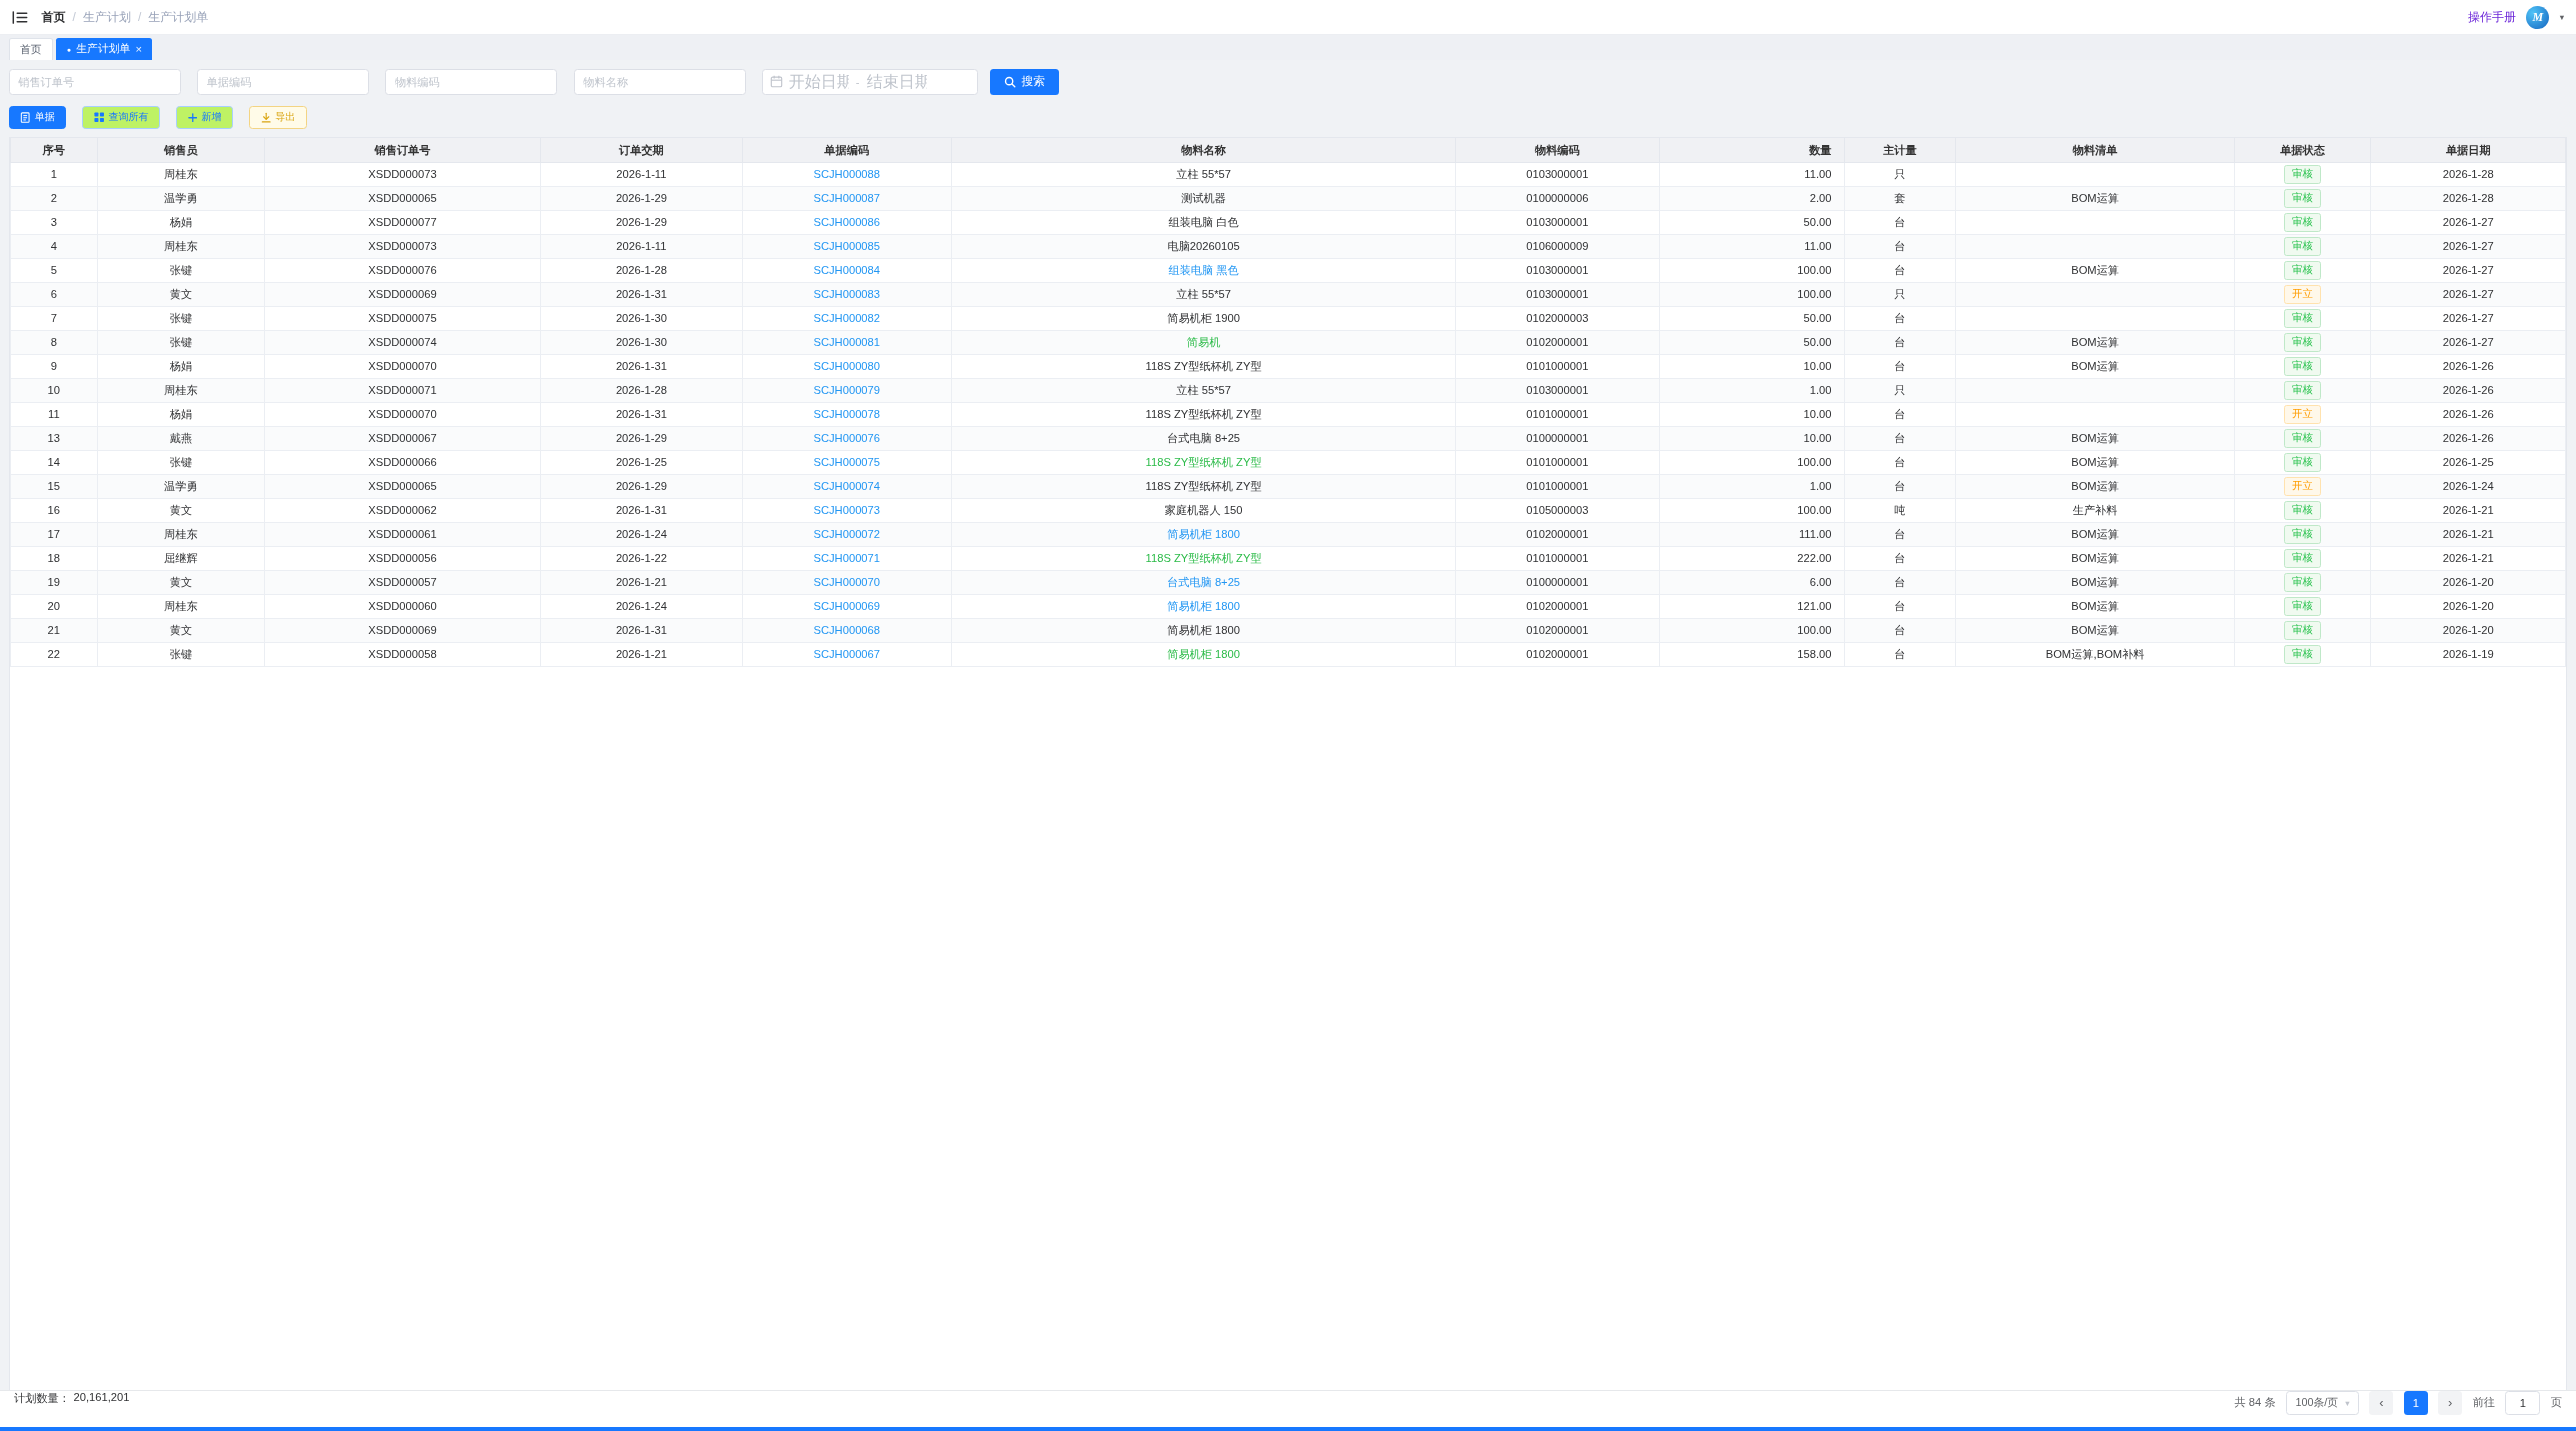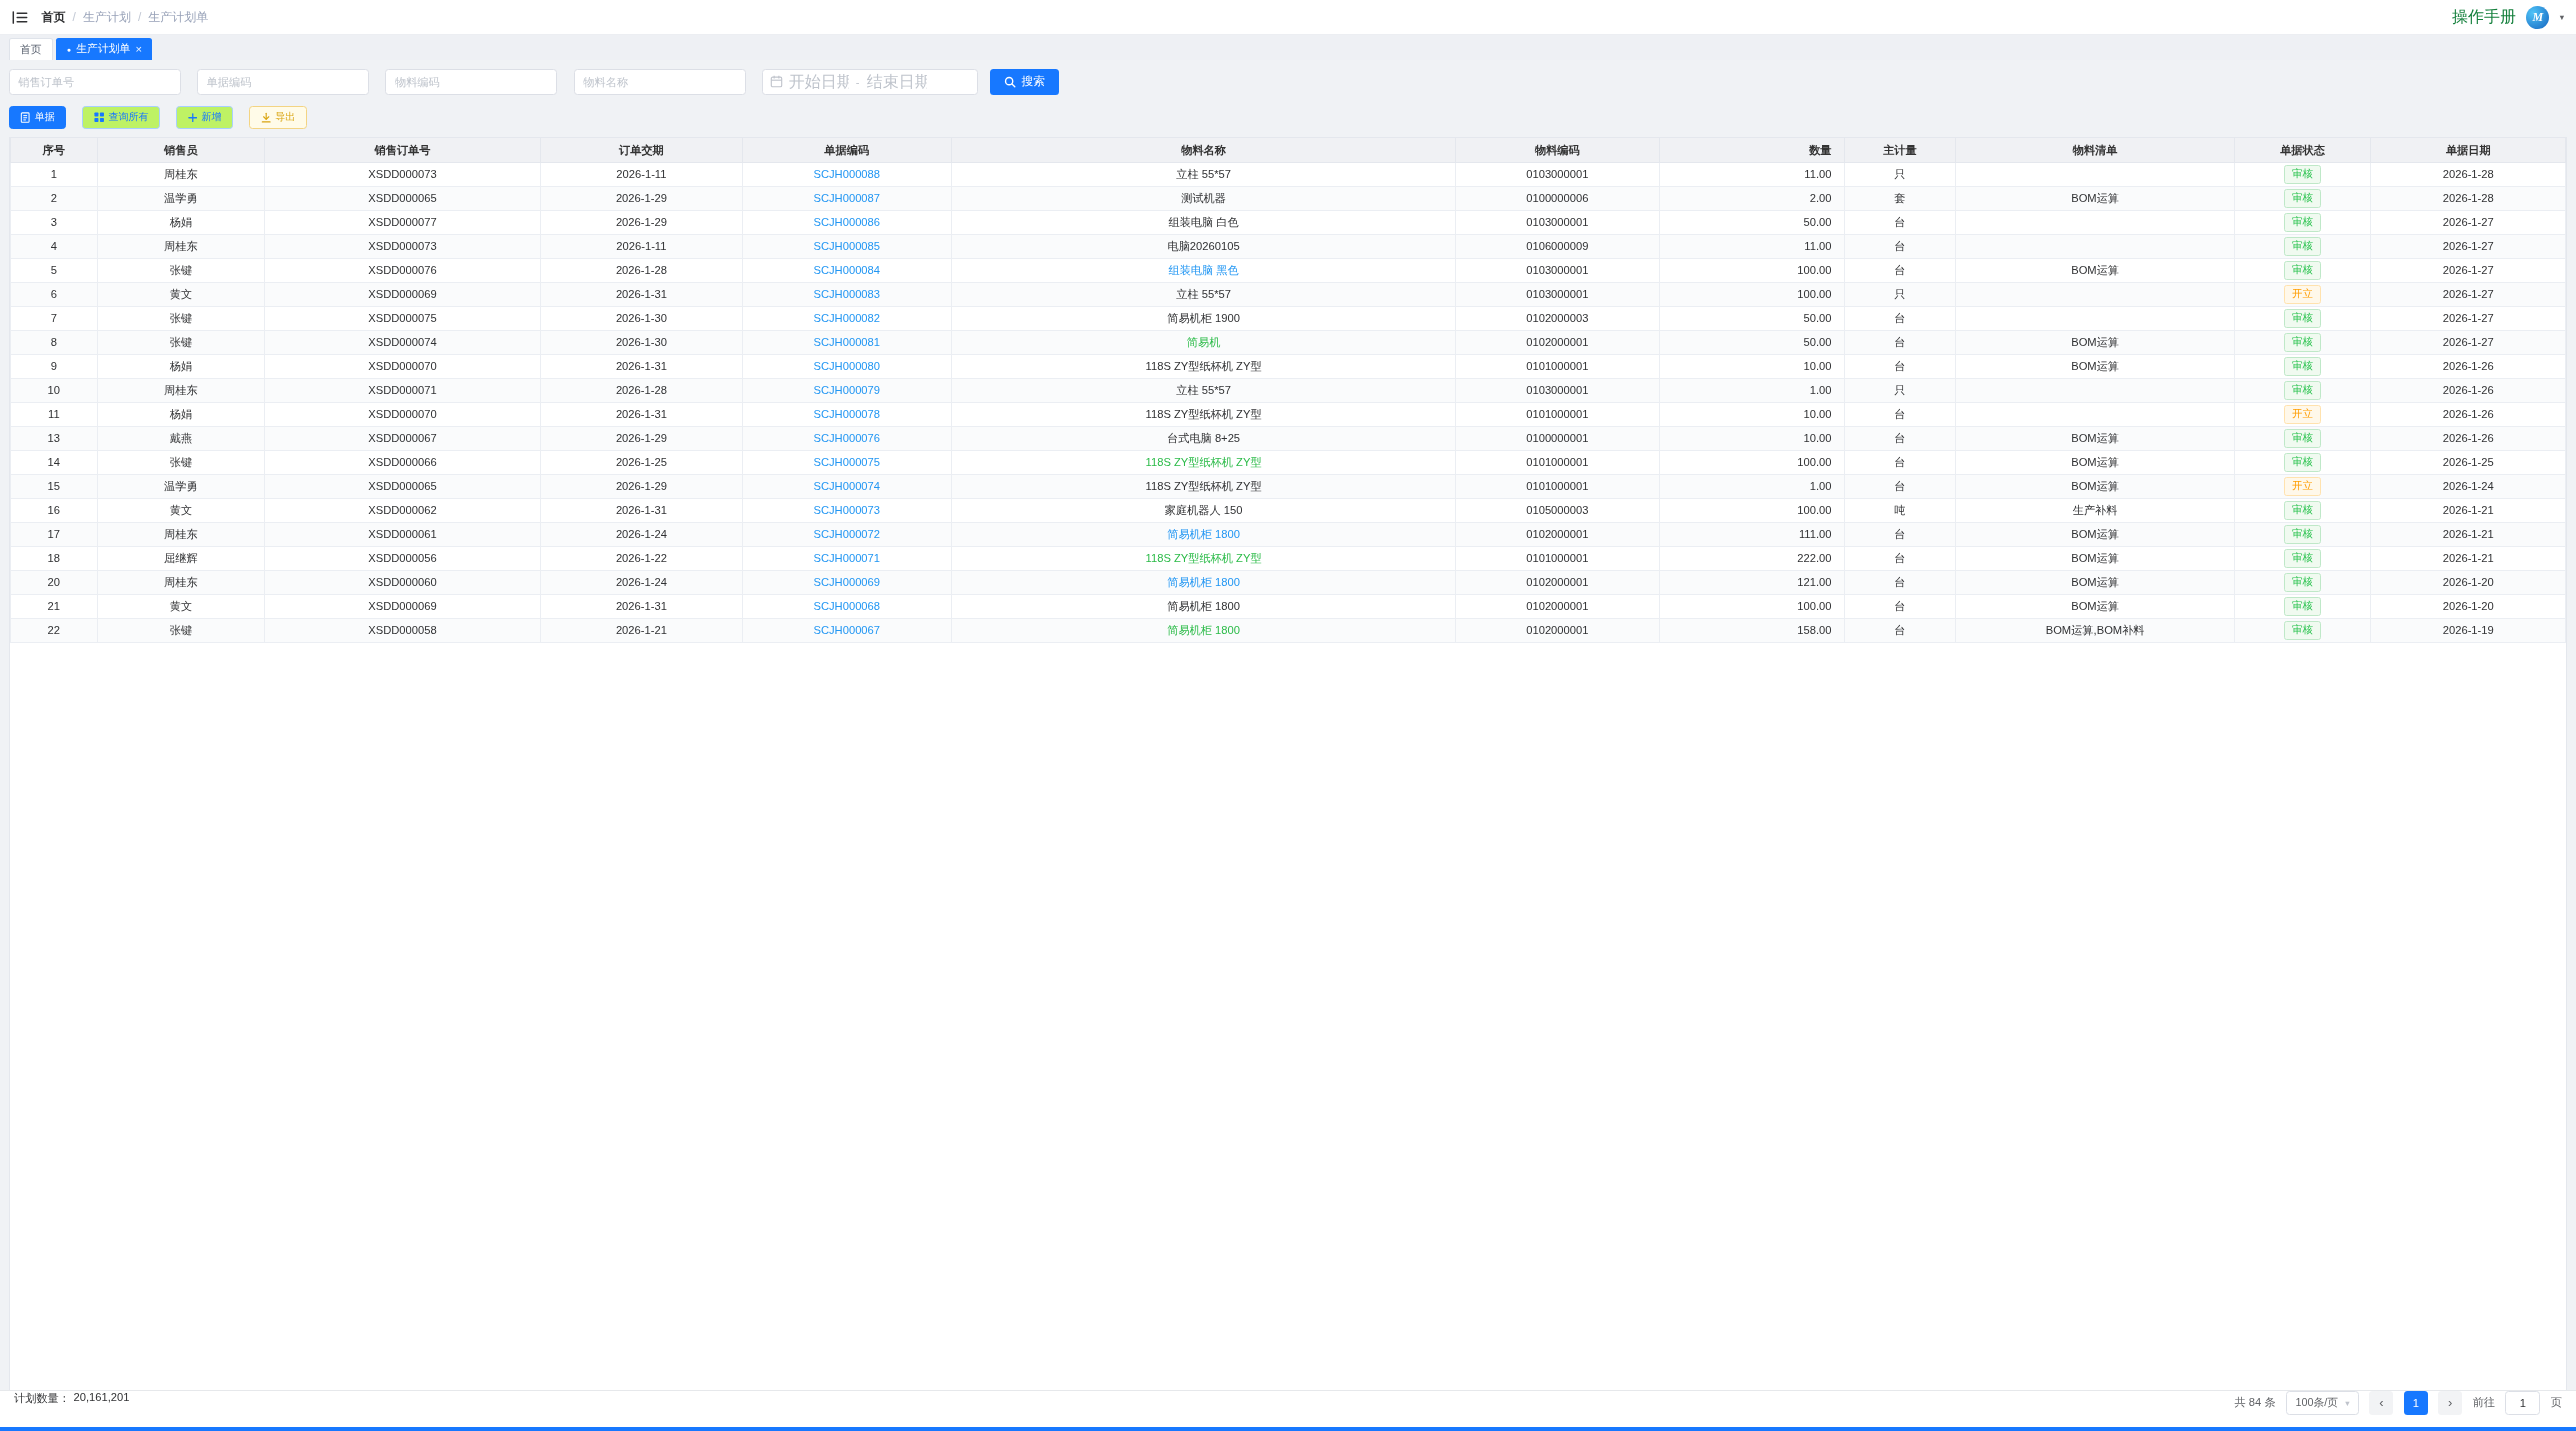--- a/index.html
+++ b/index.html
@@ -18,21 +18,21 @@
     display: flex; align-items: center; justify-content: space-between;
     padding: 0 12px; border-bottom: 0.9px solid #eceef2;
   }
   .topbar-left { display: flex; align-items: center; gap: 14px; }
   .icon-collapse { display: inline-flex; cursor: pointer; }
   .breadcrumb { display: flex; align-items: center; gap: 7px; font-size: 12px; }
   .bc-home { color: #303133; font-weight: 600; cursor: pointer; }
   .bc-item { color: #98a2b8; cursor: pointer; }
   .bc-sep { color: #c2c8d4; }
   .topbar-right { display: flex; align-items: center; gap: 10.4px; }
-  .manual { font-size: 16px; color: #15803d; cursor: pointer; }
+  .manual { font-size: 12px; color: #6d28d9; cursor: pointer; }
   .avatar {
     width: 23px; height: 23px; border-radius: 50%;
     background: radial-gradient(circle at 30% 30%, #4fc3f7, #1565c0);
     color: #fff; font-style: italic; font-weight: 700; font-size: 12px;
     display: flex; align-items: center; justify-content: center;
     font-family: "Liberation Serif", serif; cursor: pointer;
   }
   .user-caret { font-size: 8.6px; color: #606266; cursor: pointer; }
 
   
@@ -519,20 +519,34 @@
               <td class="link">SCJH000071</td>
               <td class="mat-green">118S ZY型纸杯机 ZY型</td>
               <td>0101000001</td>
               <td class="num">222.00</td>
               <td>台</td>
               <td>BOM运算</td>
               <td><span class="tag tag-green">审核</span></td>
               <td>2026-1-21</td>
             </tr>
             <tr>
+              <td>19</td>
+              <td>黄文</td>
+              <td>XSDD000057</td>
+              <td>2026-1-21</td>
+              <td class="link">SCJH000070</td>
+              <td class="mat-blue">台式电脑 8+25</td>
+              <td>0100000001</td>
+              <td class="num">6.00</td>
+              <td>台</td>
+              <td>BOM运算</td>
+              <td><span class="tag tag-green">审核</span></td>
+              <td>2026-1-20</td>
+            </tr>
+            <tr>
               <td>20</td>
               <td>周桂东</td>
               <td>XSDD000060</td>
               <td>2026-1-24</td>
               <td class="link">SCJH000069</td>
               <td class="mat-blue">简易机柜 1800</td>
               <td>0102000001</td>
               <td class="num">121.00</td>
               <td>台</td>
               <td>BOM运算</td>

